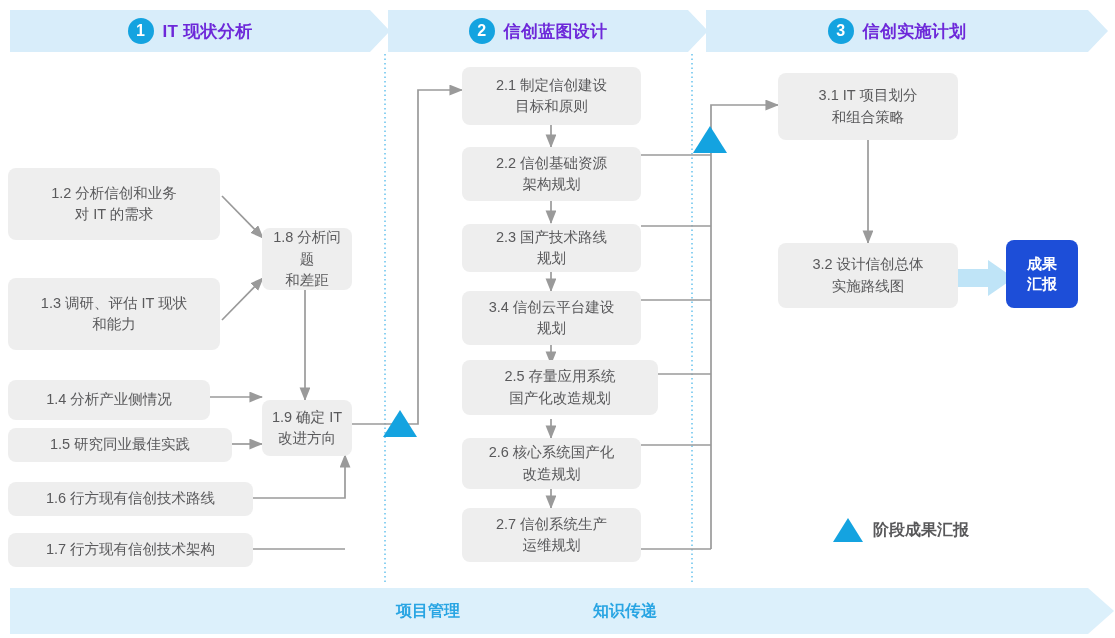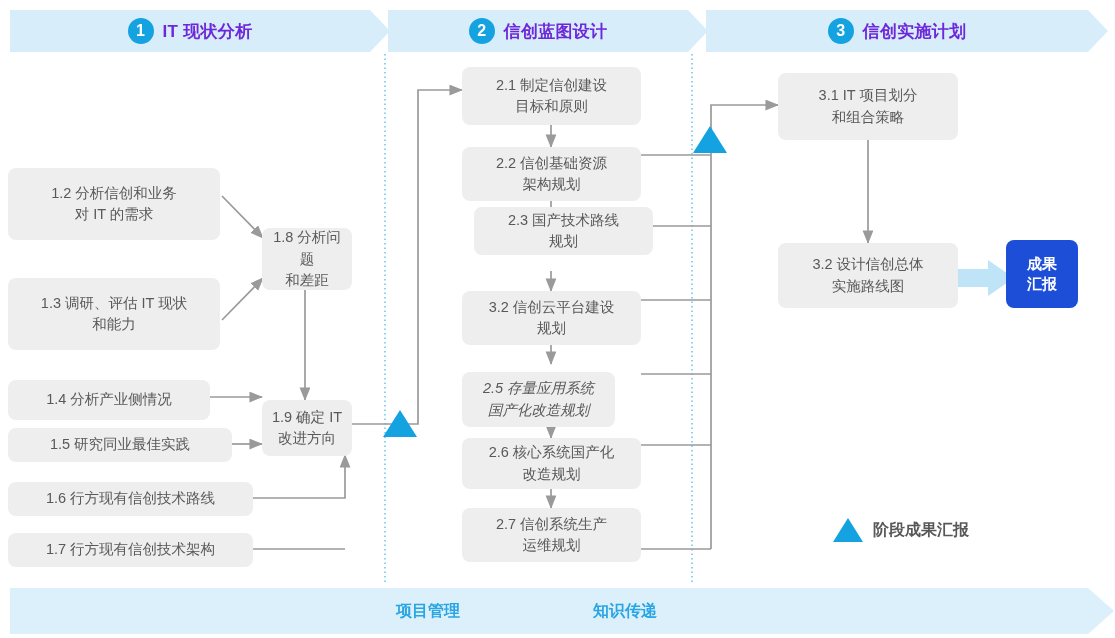--- a/index.html
+++ b/index.html
@@ -250,25 +250,25 @@
 
   <div class="box" style="left:262px; top:228px; width:90px; height:62px;">1.8 分析问题
 和差距</div>
   <div class="box" style="left:262px; top:400px; width:90px; height:56px;">1.9 确定 IT
 改进方向</div>
 
   <div class="box" style="left:462px; top:67px; width:179px; height:58px;">2.1 制定信创建设
 目标和原则</div>
   <div class="box" style="left:462px; top:147px; width:179px; height:54px;">2.2 信创基础资源
 架构规划</div>
-  <div class="box" style="left:462px; top:207px; width:179px; height:48px;margin-left:12px;">2.3 国产技术路线
+  <div class="box" style="left:462px; top:224px; width:179px; height:48px;">2.3 国产技术路线
 规划</div>
-  <div class="box" style="left:462px; top:291px; width:179px; height:54px;">3.2 信创云平台建设
+  <div class="box" style="left:462px; top:291px; width:179px; height:54px;">3.4 信创云平台建设
 规划</div>
-  <div class="box" style="left:462px; top:372px; width:153px; height:55px;font-style:italic;">2.5 存量应用系统
+  <div class="box" style="left:462px; top:360px; width:196px; height:55px;">2.5 存量应用系统
 国产化改造规划</div>
   <div class="box" style="left:462px; top:438px; width:179px; height:51px;">2.6 核心系统国产化
 改造规划</div>
   <div class="box" style="left:462px; top:508px; width:179px; height:54px;">2.7 信创系统生产
 运维规划</div>
 
   <div class="box" style="left:778px; top:73px; width:180px; height:67px;">3.1 IT 项目划分
 和组合策略</div>
   <div class="box" style="left:778px; top:243px; width:180px; height:65px;">3.2 设计信创总体
 实施路线图</div>

